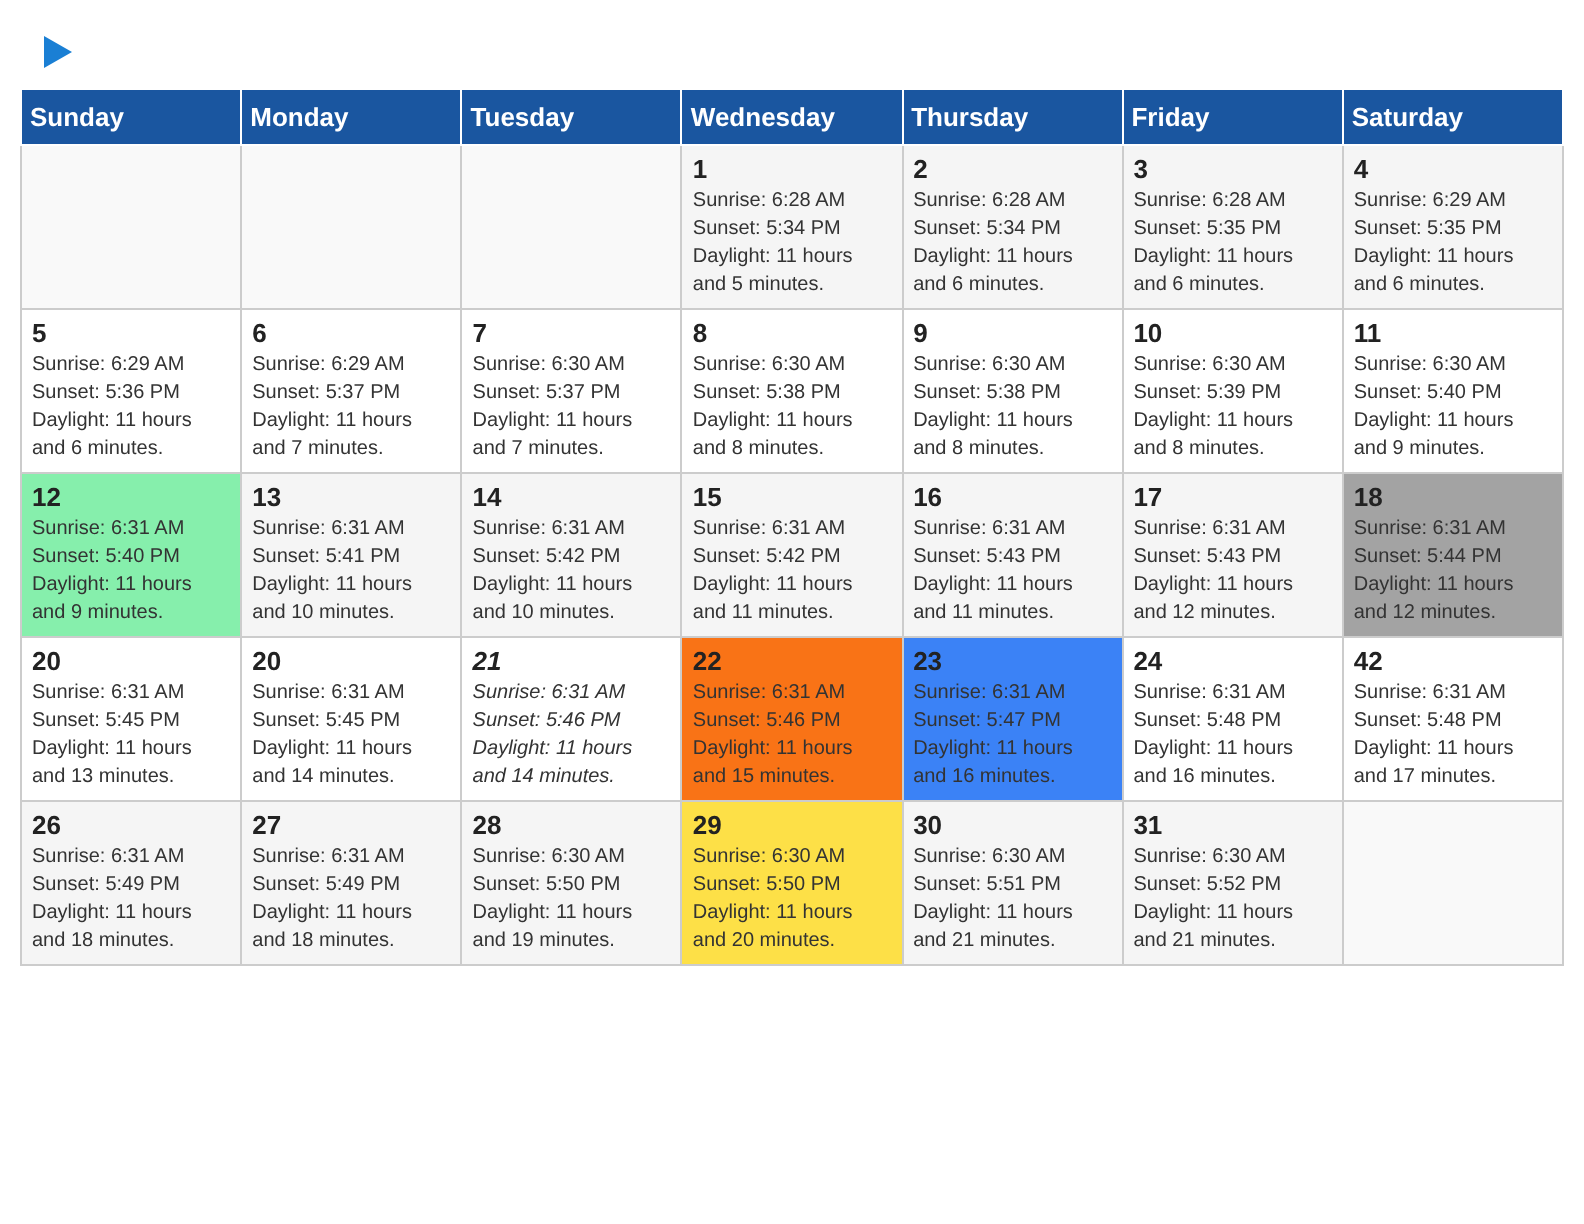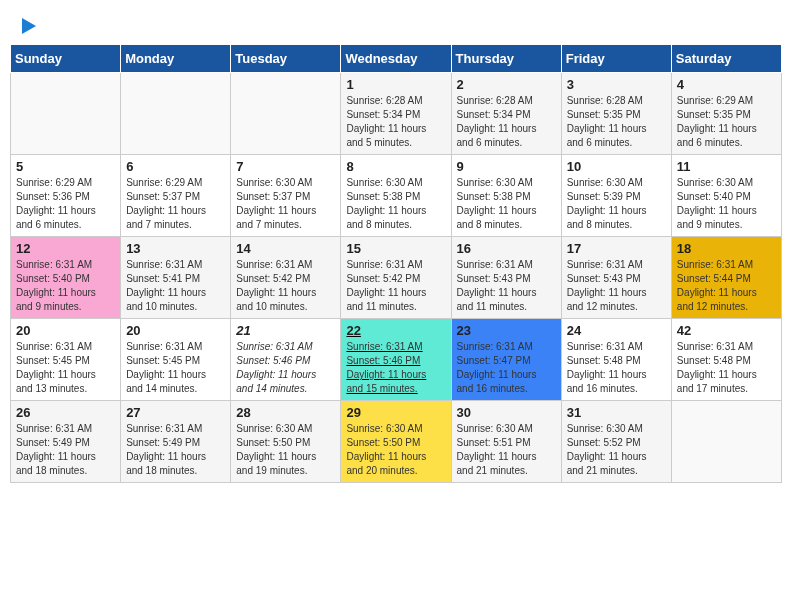--- a/index.html
+++ b/index.html
@@ -196,21 +196,21 @@
 Daylight: 11 hours and 8 minutes.</div>
         </td>
         <td style="background-color: rgb(255, 255, 255);">
           <span class="day-number">11</span>
           <div class="day-info" style="white-space: pre-line;">Sunrise: 6:30 AM
 Sunset: 5:40 PM
 Daylight: 11 hours and 9 minutes.</div>
         </td>
       </tr>
       <tr>
-        <td style="background-color: #f9a8d4;">
+        <td style="background-color: #86efac;">
           <span class="day-number">12</span>
           <div class="day-info" style="white-space: pre-line;">Sunrise: 6:31 AM
 Sunset: 5:40 PM
 Daylight: 11 hours and 9 minutes.</div>
         </td>
         <td style="background-color: rgb(245, 245, 245); margin-left: 20px;">
           <span class="day-number">13</span>
           <div class="day-info" style="white-space: pre-line;">Sunrise: 6:31 AM
 Sunset: 5:41 PM
 Daylight: 11 hours and 10 minutes.</div>
@@ -232,21 +232,21 @@
           <div class="day-info" style="white-space: pre-line;">Sunrise: 6:31 AM
 Sunset: 5:43 PM
 Daylight: 11 hours and 11 minutes.</div>
         </td>
         <td style="background-color: rgb(245, 245, 245);">
           <span class="day-number">17</span>
           <div class="day-info" style="white-space: pre-line;">Sunrise: 6:31 AM
 Sunset: 5:43 PM
 Daylight: 11 hours and 12 minutes.</div>
         </td>
-        <td style="background-color: #eab308;">
+        <td style="background-color: #a3a3a3;">
           <span class="day-number">18</span>
           <div class="day-info" style="white-space: pre-line;">Sunrise: 6:31 AM
 Sunset: 5:44 PM
 Daylight: 11 hours and 12 minutes.</div>
         </td>
       </tr>
       <tr>
         <td style="background-color: rgb(255, 255, 255);">
           <span class="day-number">20</span>
           <div class="day-info" style="white-space: pre-line;">Sunrise: 6:31 AM
@@ -258,21 +258,21 @@
           <div class="day-info" style="white-space: pre-line;">Sunrise: 6:31 AM
 Sunset: 5:45 PM
 Daylight: 11 hours and 14 minutes.</div>
         </td>
         <td style="background-color: rgb(255, 255, 255); font-style: italic;">
           <span class="day-number">21</span>
           <div class="day-info" style="white-space: pre-line;">Sunrise: 6:31 AM
 Sunset: 5:46 PM
 Daylight: 11 hours and 14 minutes.</div>
         </td>
-        <td style="background-color: #5eead4; text-decoration: underline;">
+        <td style="background-color: #f97316;">
           <span class="day-number">22</span>
           <div class="day-info" style="white-space: pre-line;">Sunrise: 6:31 AM
 Sunset: 5:46 PM
 Daylight: 11 hours and 15 minutes.</div>
         </td>
         <td style="background-color: #3b82f6;">
           <span class="day-number">23</span>
           <div class="day-info" style="white-space: pre-line;">Sunrise: 6:31 AM
 Sunset: 5:47 PM
 Daylight: 11 hours and 16 minutes.</div>

